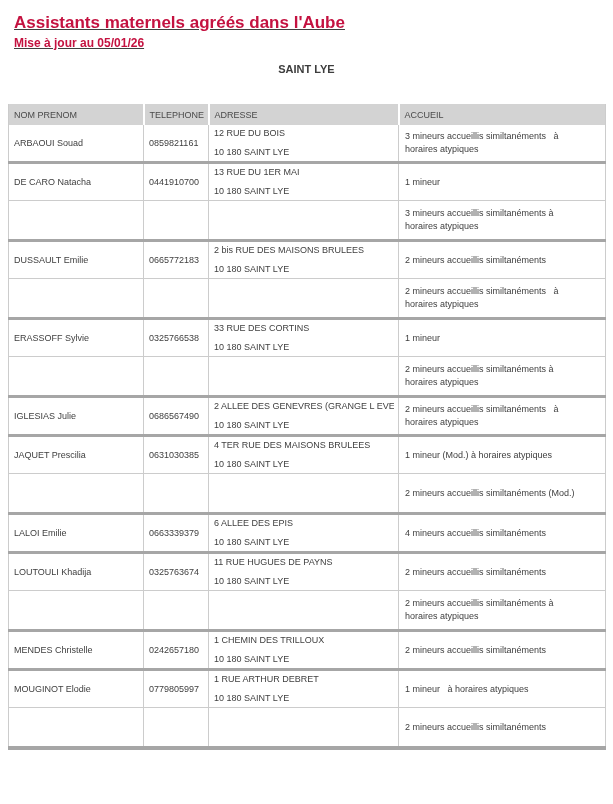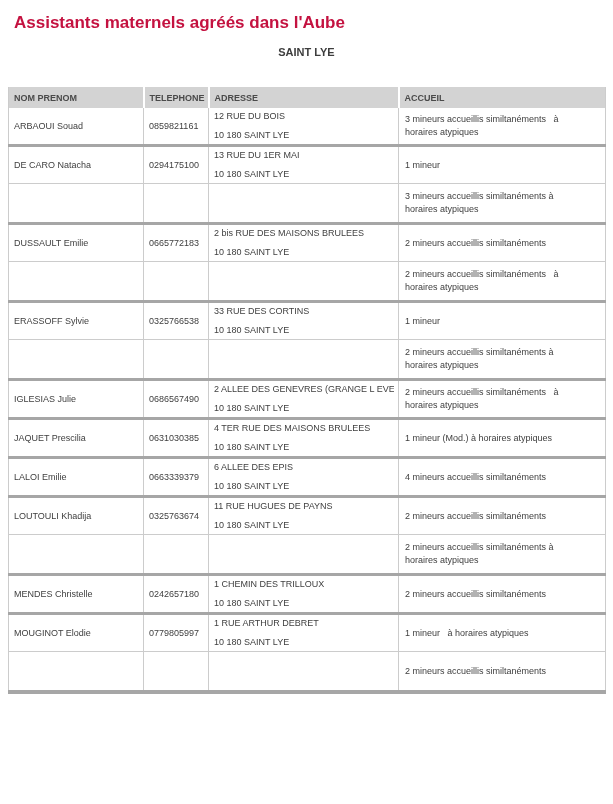--- a/index.html
+++ b/index.html
@@ -11,20 +11,21 @@
     position: relative;
     overflow: hidden;
   }
 
   
   .page-header {
     display: flex;
     justify-content: space-between;
     align-items: flex-start;
     padding: 11px 8px 0 14px;
+    text-decoration: underline;
   }
   .title-block { padding-top: 2px; }
   .doc-title {
     color: #c41240;
     font-size: 17px;
     font-weight: bold;
     line-height: 20px;
   }
   .doc-subtitle {
     color: #c41240;
@@ -80,21 +81,21 @@
     table-layout: fixed;
     font-size: 9px;
     color: #404040;
     border-left: 1px solid #cccccc;
     border-right: 1px solid #cccccc;
     border-bottom: 4px solid #a6a6a6;
   }
   .list-table th {
     background: #d3d3d3;
     color: #4a4a4a;
-    font-weight: bold;
+    font-weight: normal;
     font-size: 9px;
     text-align: left;
     height: 21px;
     padding: 0 0 0 5px;
     border-left: 2px solid #ffffff;
   }
   .list-table th:first-child { border-left: none; }
 
   .list-table td {
     border-left: 1px solid #cccccc;
@@ -127,20 +128,21 @@
     line-height: 13px;
     padding-left: 1px;
   }
 </style>
 </head>
 <body>
 
 <div class="page-header">
   <div class="title-block">
     <div class="doc-title">Assistants maternels agréés dans l'Aube</div>
+    <div class="doc-subtitle">Mise à jour au 05/01/26</div>
   </div>
 </div>
 
 <div class="section-title">SAINT LYE</div>
 
 <table class="list-table">
   <colgroup>
     <col style="width:135px">
       <col style="width:65px">
       <col style="width:190px">
@@ -164,21 +166,21 @@
             <div>10 180 SAINT LYE</div>
           </div>
         </td>
         <td>
           <div class="accueil-text">3 mineurs accueillis similtanéments   à
 horaires atypiques</div>
         </td>
       </tr>
       <tr class="group-start person-row">
         <td>DE CARO Natacha</td>
-        <td>0294175100</td>
+        <td>0441910700</td>
         <td>
           <div class="addr-wrap">
             <div class="addr-line1">13 RUE DU 1ER MAI</div>
             <div>10 180 SAINT LYE</div>
           </div>
         </td>
         <td>
           <div class="accueil-text">1 mineur</div>
         </td>
       </tr>
@@ -255,20 +257,28 @@
         <td>
           <div class="addr-wrap">
             <div class="addr-line1">4 TER RUE DES MAISONS BRULEES</div>
             <div>10 180 SAINT LYE</div>
           </div>
         </td>
         <td>
           <div class="accueil-text">1 mineur (Mod.) à horaires atypiques</div>
         </td>
       </tr>
+      <tr class="sub-row accueil-row">
+        <td></td>
+        <td></td>
+        <td></td>
+        <td>
+          <div class="accueil-text">2 mineurs accueillis similtanéments (Mod.)</div>
+        </td>
+      </tr>
       <tr class="group-start person-row">
         <td>LALOI Emilie</td>
         <td>0663339379</td>
         <td>
           <div class="addr-wrap">
             <div class="addr-line1">6 ALLEE DES EPIS</div>
             <div>10 180 SAINT LYE</div>
           </div>
         </td>
         <td>

